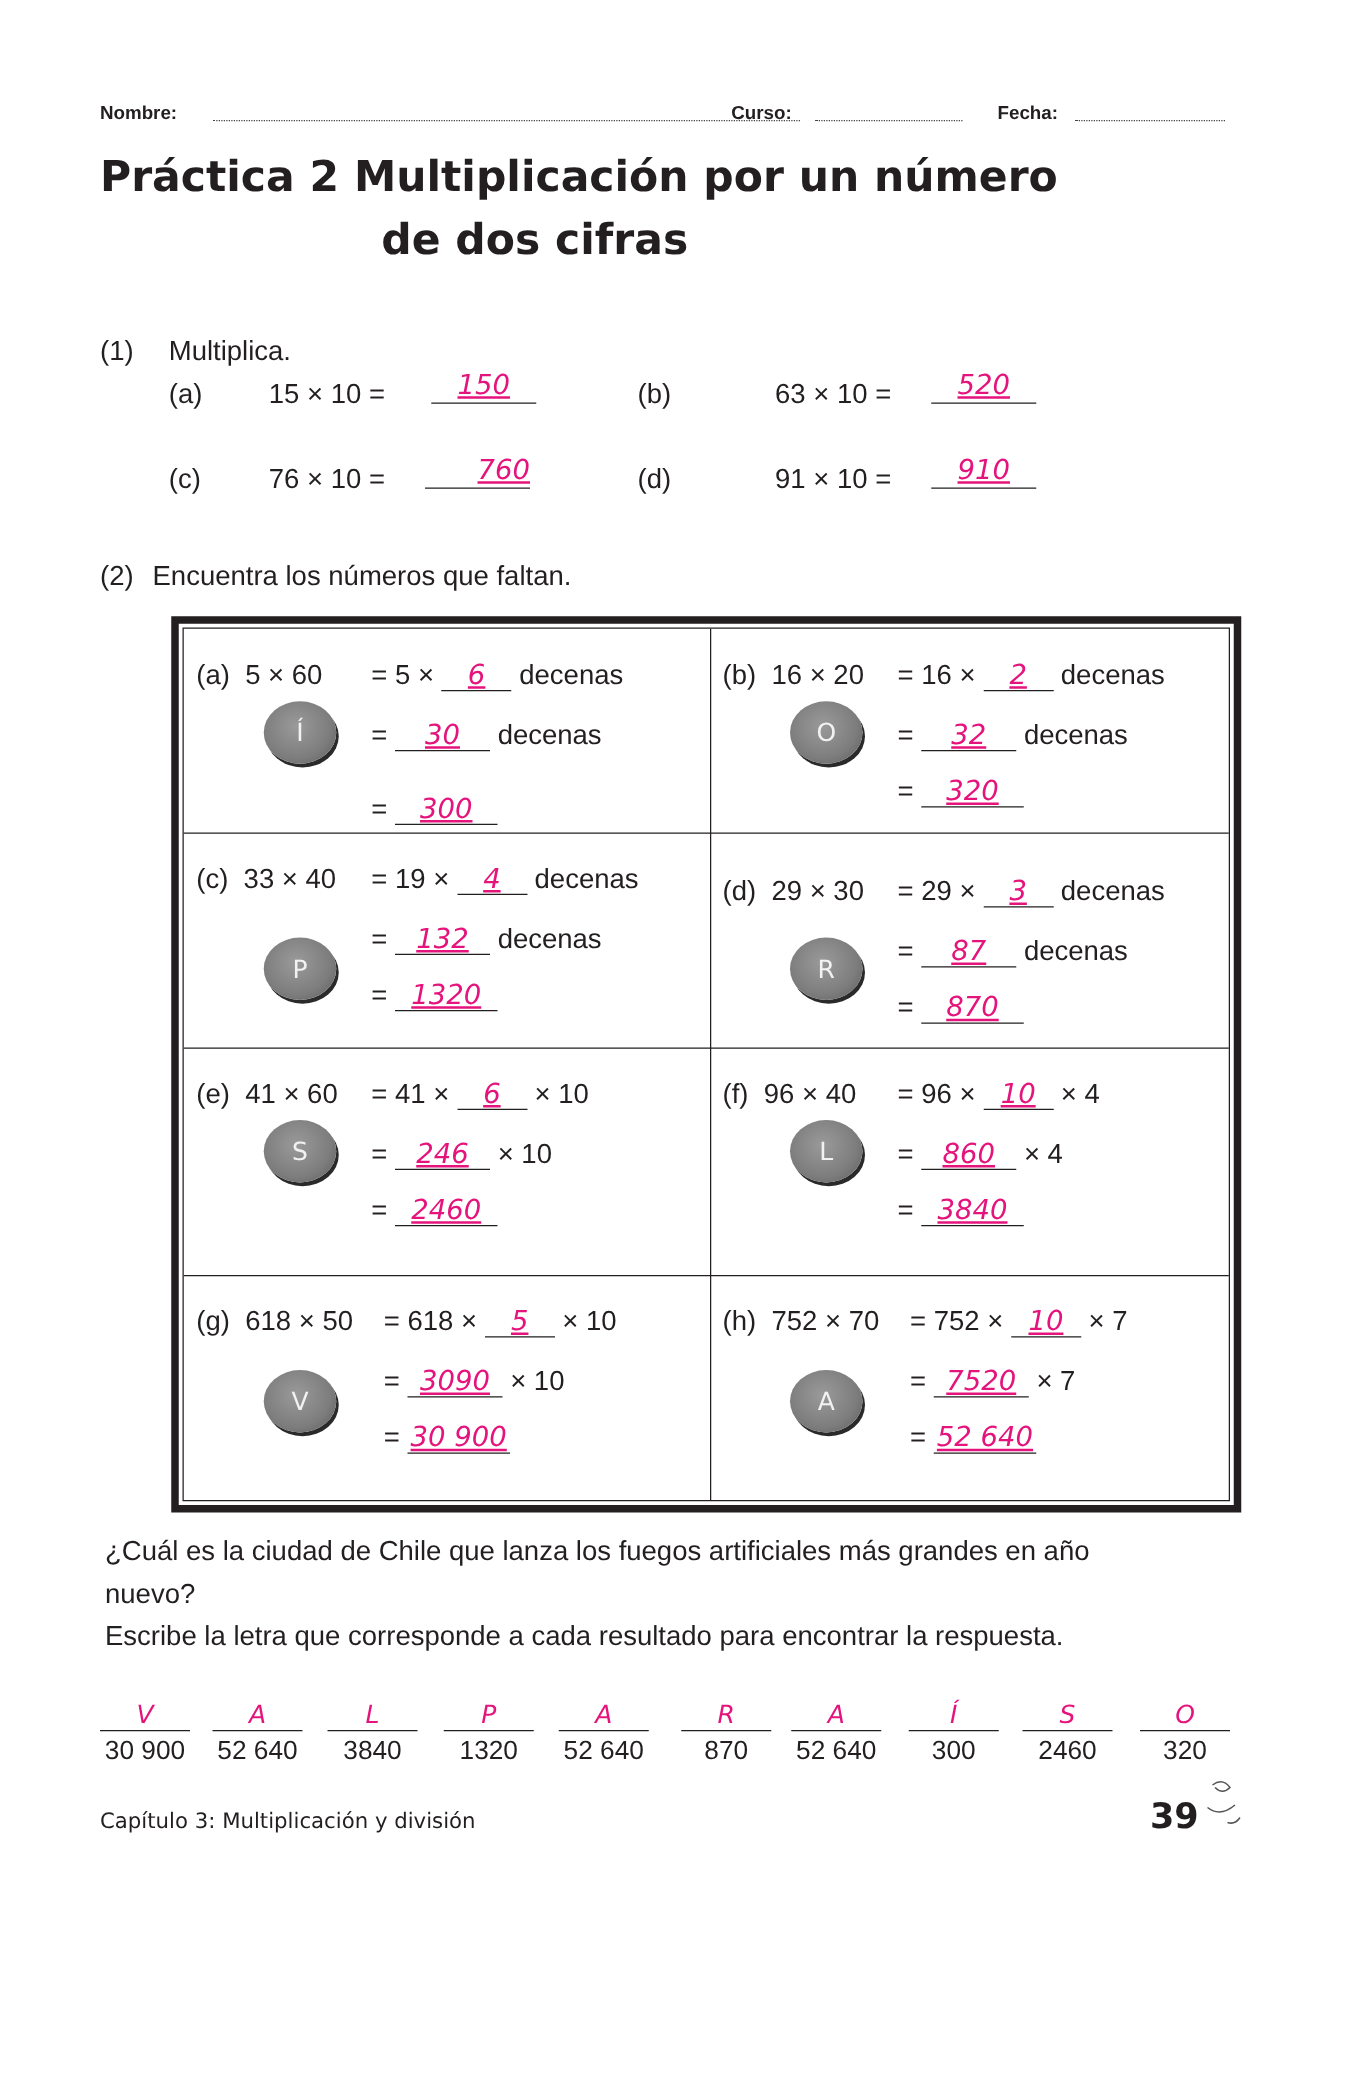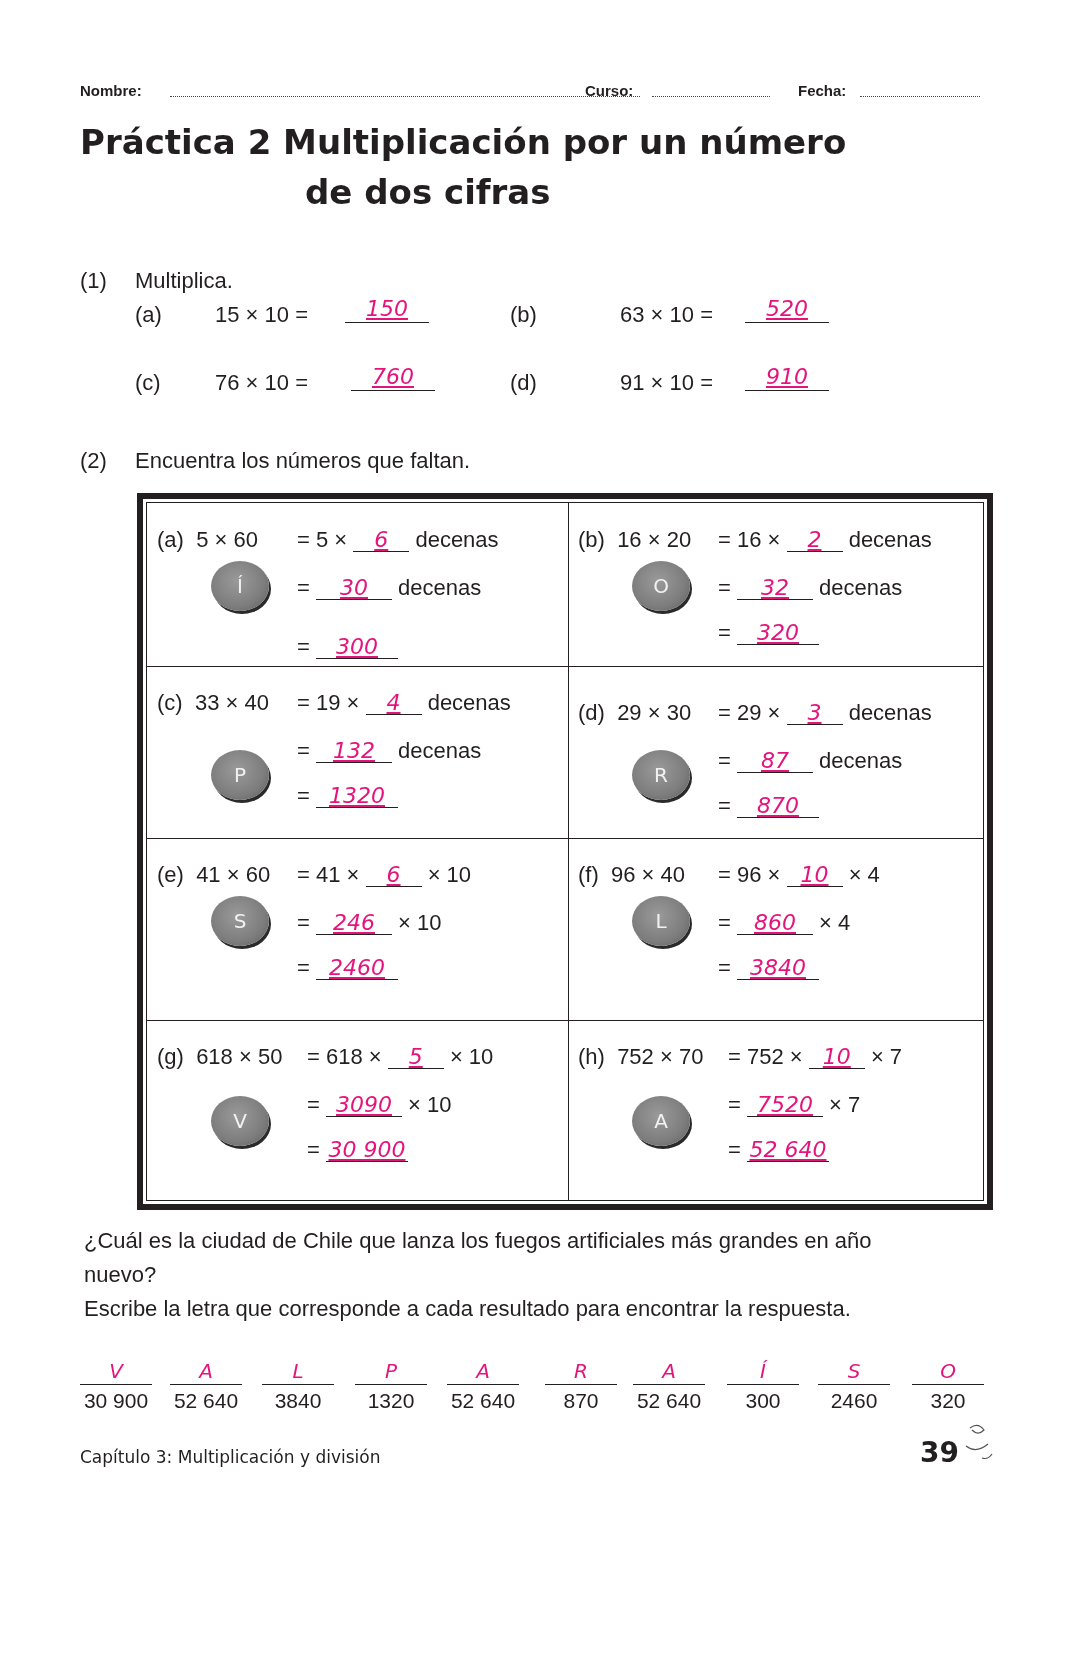--- a/index.html
+++ b/index.html
@@ -58,35 +58,35 @@
     <div>
       <div class="abs t" style="top:302px;left:510px">(b)</div>
        <div class="abs t" style="top:302px;left:620px">63 × 10 =</div>
        <div class="abs" style="top:296px;left:745px;width:84px;height:26px;border-bottom:1.6px solid #231f20;text-align:center">
          <span class="ans">520</span>
        </div>
     </div>
     <div>
       <div class="abs t" style="top:370px;left:135px">(c)</div>
        <div class="abs t" style="top:370px;left:215px">76 × 10 =</div>
-       <div class="abs" style="top:364px;left:351px;width:84px;height:26px;border-bottom:1.6px solid #231f20;text-align:center">
+       <div class="abs" style="top:364px;left:340px;width:84px;height:26px;border-bottom:1.6px solid #231f20;text-align:right">
          <span class="ans">760</span>
        </div>
     </div>
     <div>
       <div class="abs t" style="top:370px;left:510px">(d)</div>
        <div class="abs t" style="top:370px;left:620px">91 × 10 =</div>
        <div class="abs" style="top:364px;left:745px;width:84px;height:26px;border-bottom:1.6px solid #231f20;text-align:center">
          <span class="ans">910</span>
        </div>
     </div>
   </div>
 
 <div class="abs t" style="top:448px;left:80px">(2)</div>
-<div class="abs t" style="top:448px;left:135px">Encuentra los números que faltan.</div>
+<div class="abs t" style="top:448px;left:122px">Encuentra los números que faltan.</div>
 
 <div class="abs box">
   <div class="inner" id="grid-inner">
     <div class="vline" style="left:421px"></div>
     <div class="hline" style="top:163px"></div>
     <div class="hline" style="top:335px"></div>
     <div class="hline" style="top:517px"></div>
   <div class="cell" style="left: 0px; top: 0px; width: 421px;">
         <div class="line" style="top:24px;left:10px">
          <span>(a)</span>&nbsp;

